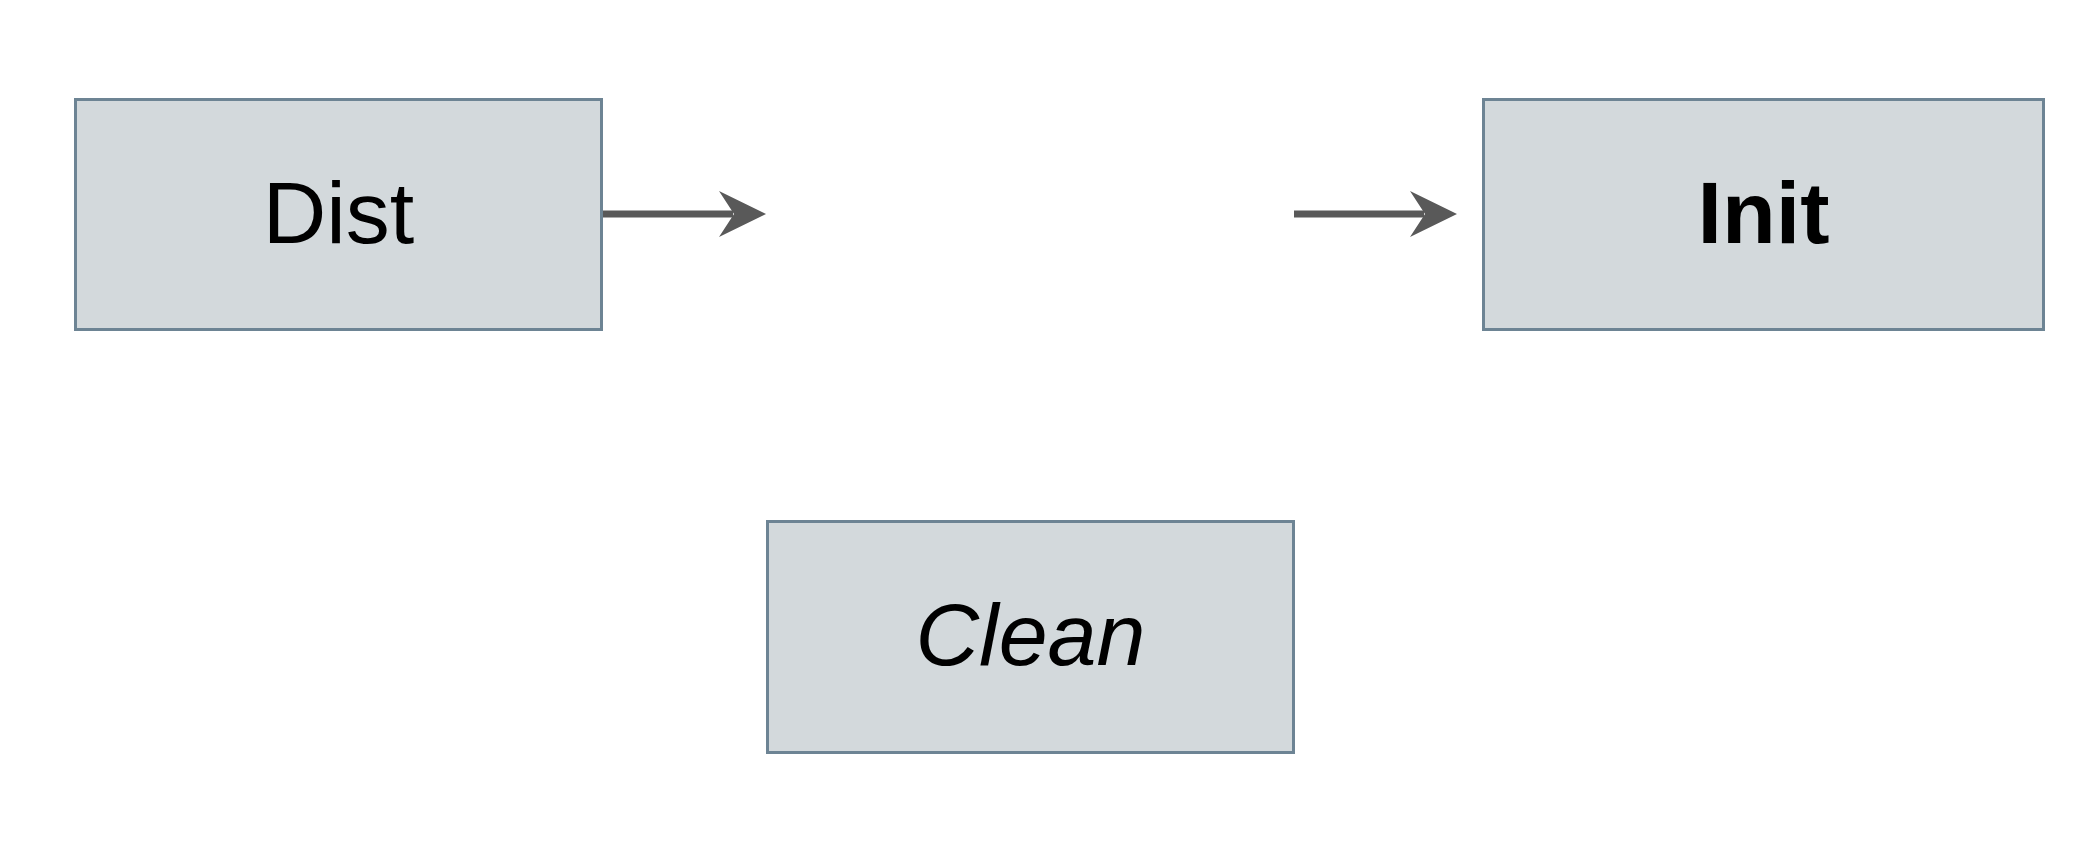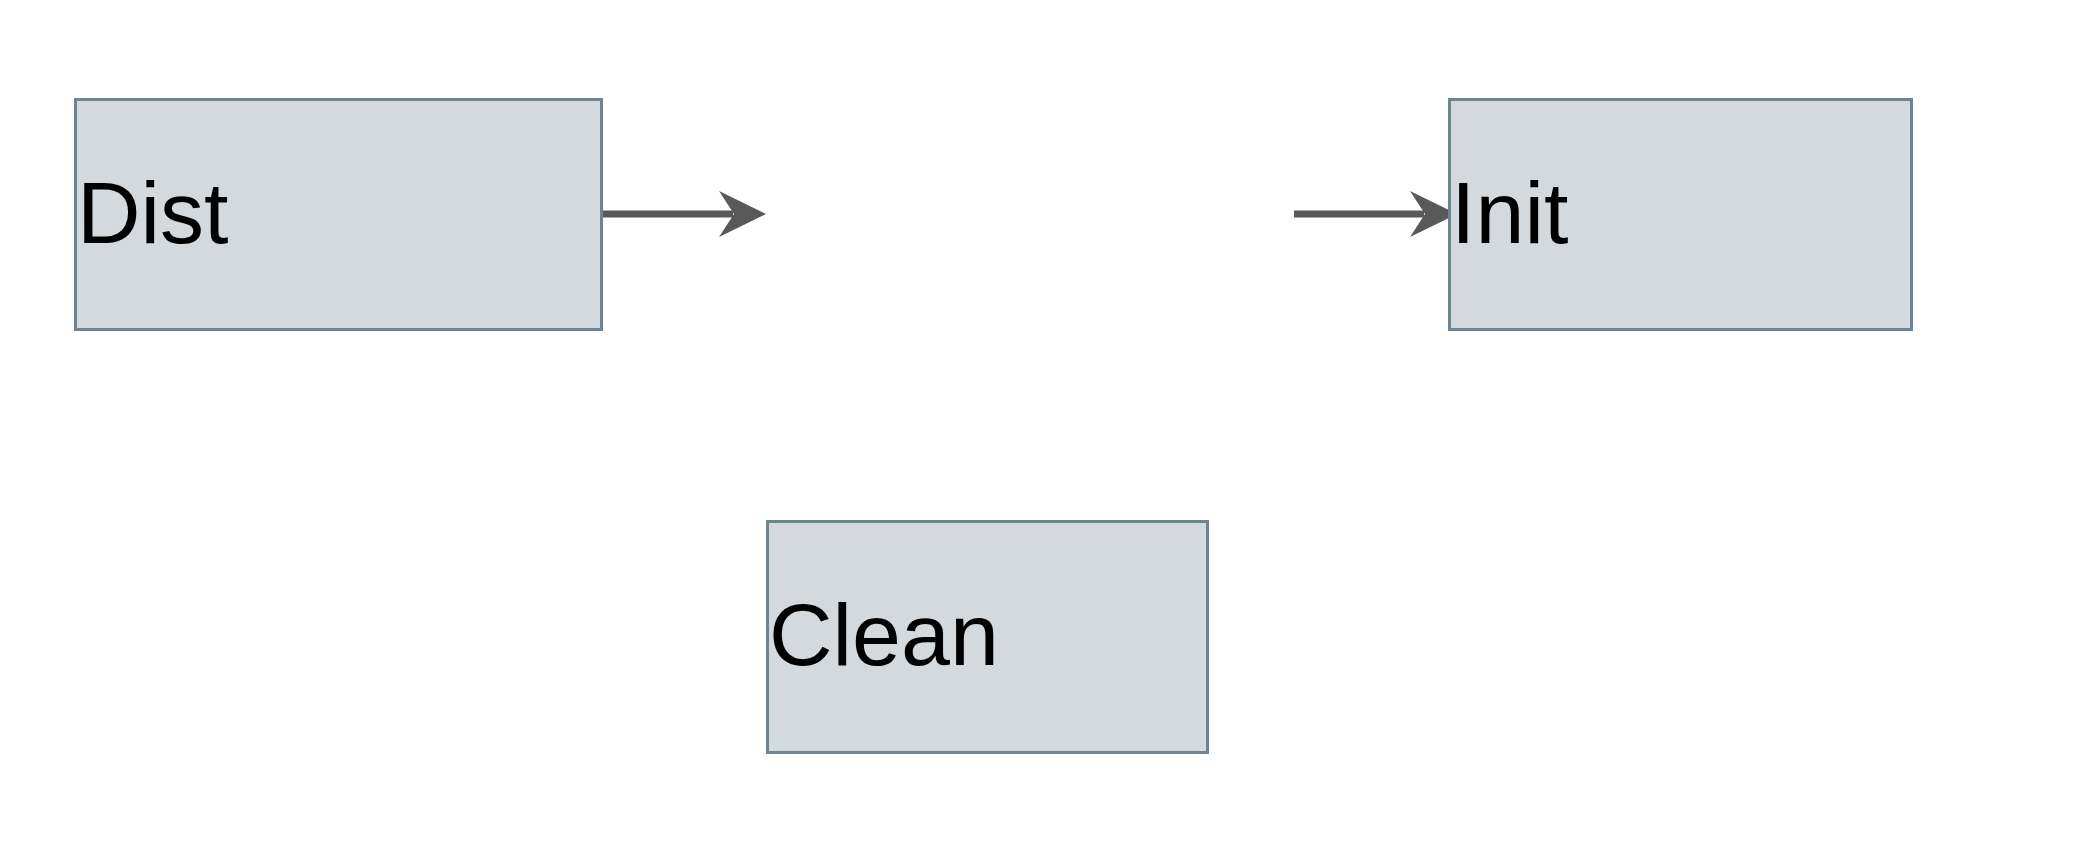--- a/index.html
+++ b/index.html
@@ -20,33 +20,34 @@
     position: relative;
     width: 2078px; height: 848px;
     background: var(--background);
   }
   .node {
     position: absolute;
     background: var(--box-fill);
     border: 3px solid var(--box-border);
     display: flex;
     align-items: center;
+    justify-content: center;
   }
   .node-label {
     font-size: 88px;
     line-height: 1;
     color: var(--text-color);
     letter-spacing: 0px;
     white-space: nowrap;
     transform: translateY(-2px);
   }
   .node-dist    { left: 74px;   top: 98px;  width: 529px; height: 233px; }
   .node-compile { left: 766px;  top: 98px;  width: 529px; height: 233px; }
-  .node-init    { left: 1448px; top: 98px;  width: 465px; height: 233px; }
-  .node-clean   { left: 766px;  top: 520px; width: 443px; height: 234px; }
+  .node-init    { left: 1482px; top: 98px;  width: 563px; height: 233px; font-weight: bold; }
+  .node-clean   { left: 766px;  top: 520px; width: 529px; height: 234px; font-style: italic; }
   .arrow {
     position: absolute;
     top: 186px;
     width: 163px; height: 56px;
   }
   .arrow-1 { left: 603px; }
   .arrow-2 { left: 1294px; }
   .arrow svg { display: block; width: 100%; height: 100%; }
   .arrow .shaft { stroke: var(--arrow-color); stroke-width: 7; }
   .arrow .head  { fill: var(--arrow-color); }

